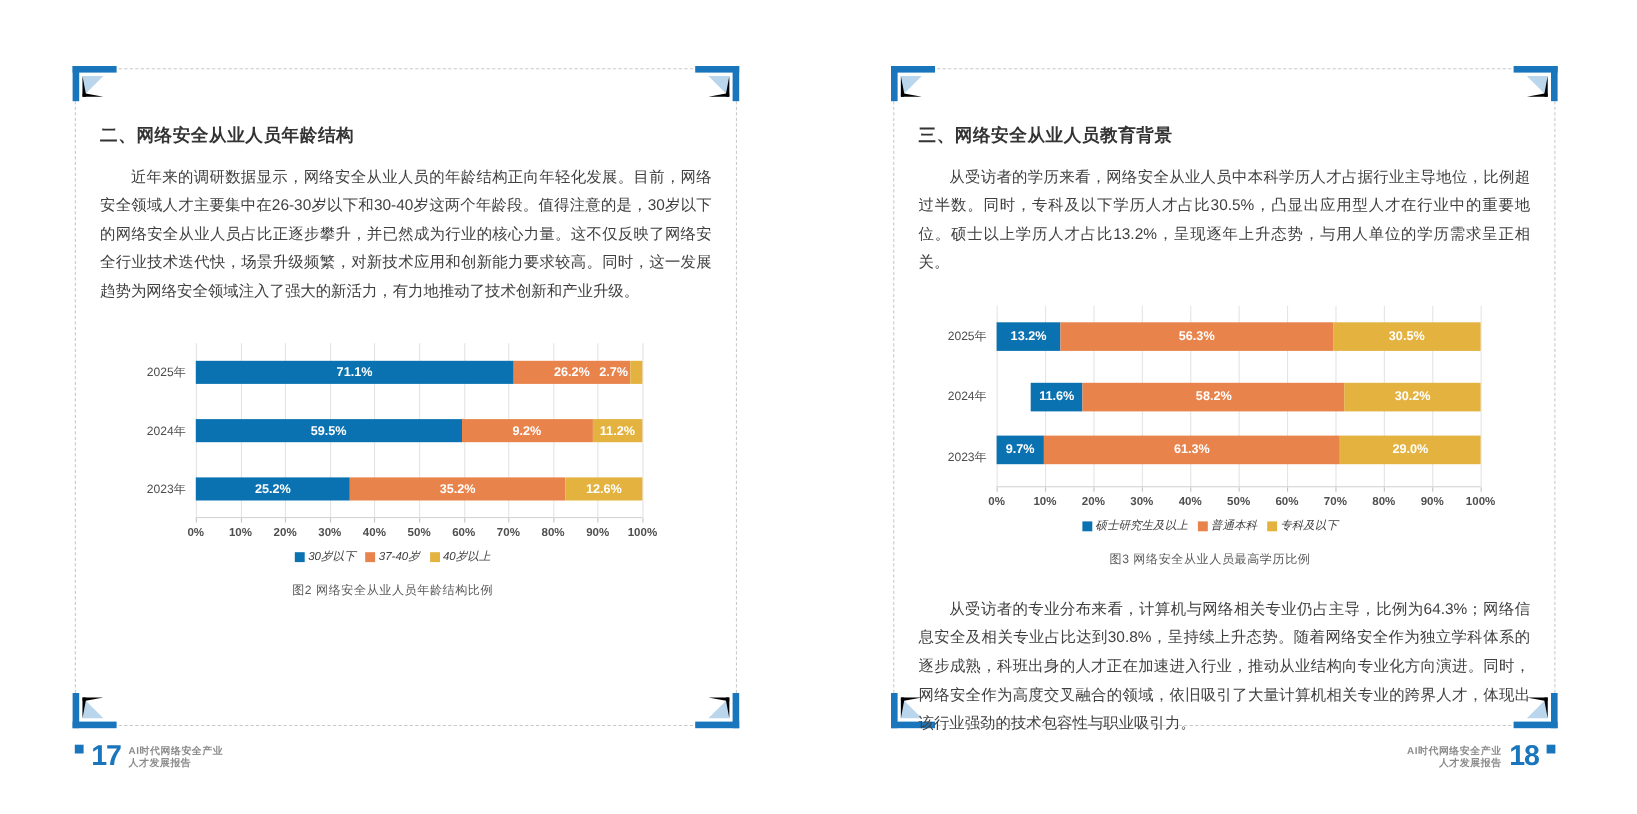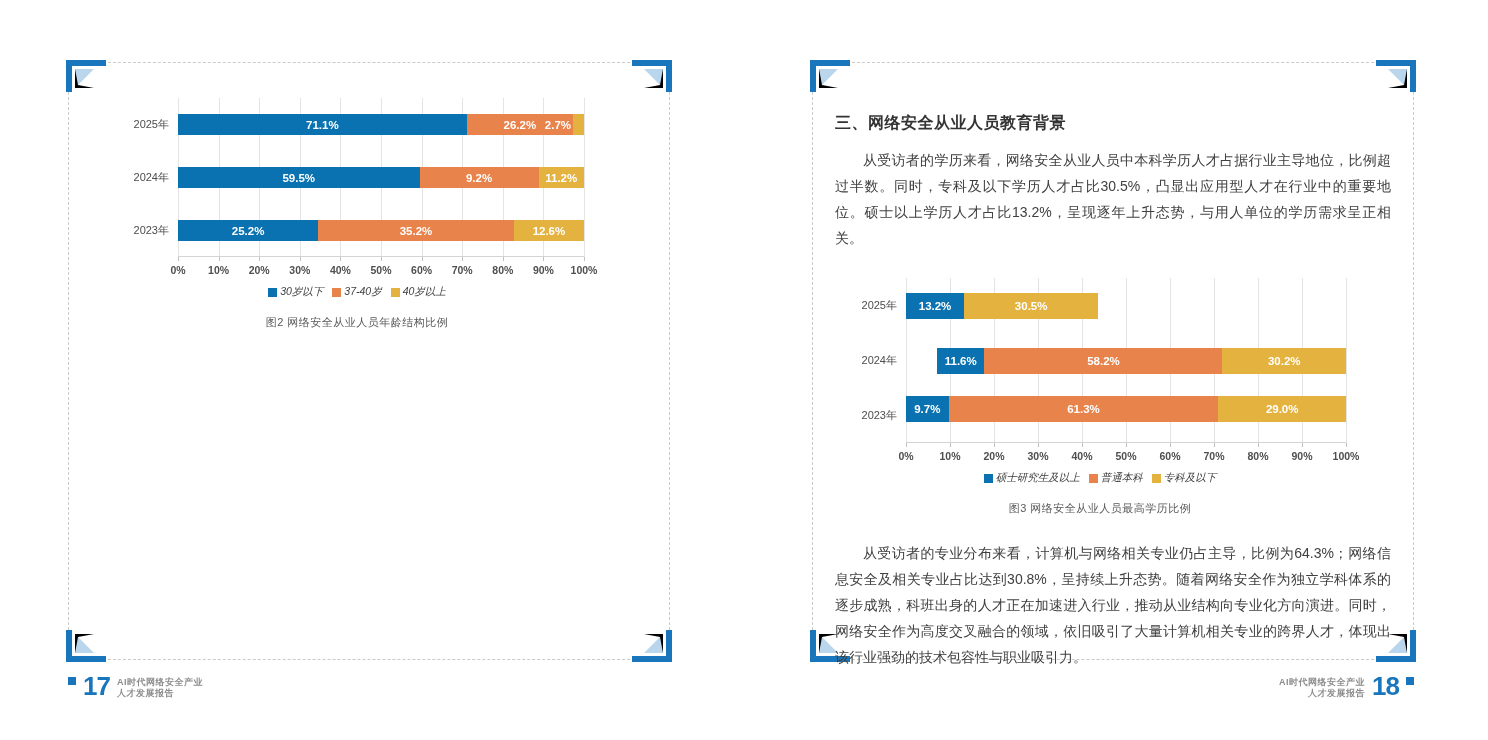--- a/index.html
+++ b/index.html
@@ -92,20 +92,22 @@
         <div class="h"></div>
         <div class="v"></div>
         <div class="t"></div>
       </div>
     <div class="corner c-br">
         <div class="h"></div>
         <div class="v"></div>
         <div class="t"></div>
       </div>
     <div class="page-inner">
+      <h2 class="heading">二、网络安全从业人员年龄结构</h2>
+      <p class="para">近年来的调研数据显示，网络安全从业人员的年龄结构正向年轻化发展。目前，网络安全领域人才主要集中在26-30岁以下和30-40岁这两个年龄段。值得注意的是，30岁以下的网络安全从业人员占比正逐步攀升，并已然成为行业的核心力量。这不仅反映了网络安全行业技术迭代快，场景升级频繁，对新技术应用和创新能力要求较高。同时，这一发展趋势为网络安全领域注入了强大的新活力，有力地推动了技术创新和产业升级。</p>
       <figure class="figure fig-1">
         <div class="chart">
             <div class="chart-body">
               <div class="y-col">
                 <div class="y-label" style="height: 53px;">2025年</div>
                 <div class="y-label" style="height: 53px;">2024年</div>
                 <div class="y-label" style="height: 53px;">2023年</div>
               </div>
               <div class="plot" style="width: 406px; height: 159px;">
                 <div class="gridline" style="left: 0%;"></div>
@@ -252,20 +254,23 @@
                 <div class="tick" style="left: 80%;"></div>
                 <div class="gridline" style="left: 90%;"></div>
                 <div class="tick" style="left: 90%;"></div>
                 <div class="gridline" style="left: 100%;"></div>
                 <div class="tick" style="left: 100%;"></div>
                 <div class="axis-line"></div>
                 <div class="bar-row" style="top: 14.5px; height: 26px;">
                   <div class="seg" style="width: 13.2%; background: rgb(11, 114, 177);">
                     <span class="seg-label">13.2%</span>
                   </div>
+                  <div class="seg" style="width: 56.3%; background: rgb(232, 131, 75);">
+                    <span class="seg-label">56.3%</span>
+                  </div>
                   <div class="seg" style="width: 30.5%; background: rgb(227, 178, 63);">
                     <span class="seg-label">30.5%</span>
                   </div>
                 </div>
                 <div class="bar-row" style="top: 69.5px; height: 26px; margin-left: 31px;">
                   <div class="seg" style="width: 11.6%; background: rgb(11, 114, 177);">
                     <span class="seg-label">11.6%</span>
                   </div>
                   <div class="seg" style="width: 58.2%; background: rgb(232, 131, 75);">
                     <span class="seg-label">58.2%</span>

